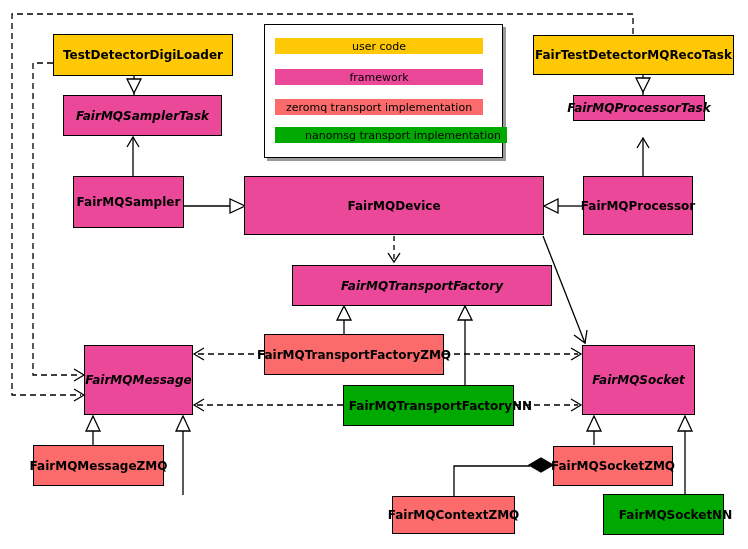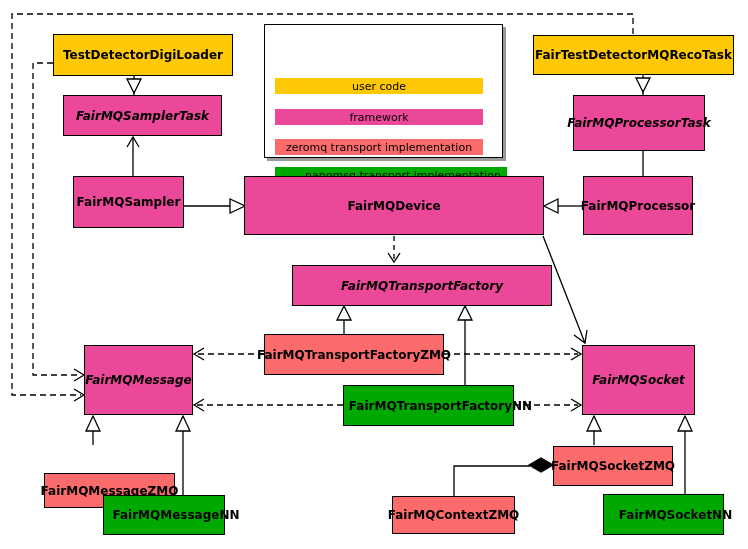--- a/index.html
+++ b/index.html
@@ -19,21 +19,21 @@
   .c-red{background:#FB6B6B;}
   .c-green{background:#00A900;padding-left:24px;}
   #legend{
     position:absolute;z-index:2;left:264px;top:24px;width:239px;height:134px;
     background:#ffffff;border:1.5px solid #000;box-sizing:border-box;
     box-shadow:3px 3px 0 #9a9a9a;
   }
   .legend-bar{
     position:absolute;left:10px;width:208px;height:16px;
     display:flex;align-items:center;justify-content:center;
-    font-size:11px;font-weight:normal;color:#000;white-space:nowrap;margin-top:40px;
+    font-size:11px;font-weight:normal;color:#000;white-space:nowrap;
   }
 </style>
 </head>
 <body>
 
 <div id="canvas">
 
   <svg id="edges" viewBox="0 0 748 549" xmlns="http://www.w3.org/2000/svg" fill="none" stroke="#000" stroke-width="1.3">
 
     <g>
@@ -133,41 +133,40 @@
     <div class="legend-bar c-red" style="top:74px;">zeromq transport implementation</div>
     <div class="legend-bar c-green" style="top:102px;">nanomsg transport implementation</div>
   </div>
 
   <div class="node c-yellow" style="left:53px;top:34px;width:180px;height:42px;">TestDetectorDigiLoader</div>
 
   <div class="node c-yellow" style="left:533px;top:35px;width:201px;height:40px;">FairTestDetectorMQRecoTask</div>
 
   <div class="node c-blue abstract" style="left:63px;top:95px;width:159px;height:41px;">FairMQSamplerTask</div>
 
-  <div class="node c-blue abstract" style="left:573px;top:95px;width:132px;height:56px;">FairMQProcessorTask</div>
+  <div class="node c-blue abstract" style="left:573px;top:95px;width:132px;height:26px;">FairMQProcessorTask</div>
 
   <div class="node c-blue" style="left:73px;top:176px;width:111px;height:52px;">FairMQSampler</div>
 
   <div class="node c-blue" style="left:244px;top:176px;width:300px;height:59px;">FairMQDevice</div>
 
   <div class="node c-blue" style="left:583px;top:176px;width:110px;height:59px;">FairMQProcessor</div>
 
   <div class="node c-blue abstract" style="left:264px;top:265px;width:260px;height:41px;margin-left:28px;">FairMQTransportFactory</div>
 
   <div class="node c-red" style="left:264px;top:334px;width:180px;height:41px;">FairMQTransportFactoryZMQ</div>
 
   <div class="node c-green" style="left:343px;top:385px;width:171px;height:41px;">FairMQTransportFactoryNN</div>
 
   <div class="node c-blue abstract" style="left:84px;top:345px;width:109px;height:70px;">FairMQMessage</div>
 
   <div class="node c-blue abstract" style="left:582px;top:345px;width:113px;height:70px;">FairMQSocket</div>
 
-  <div class="node c-red" style="left:44px;top:445px;width:131px;height:35px;margin-top:28px;">FairMQMessageZMQ</div>
+  <div class="node c-red" style="left:33px;top:445px;width:131px;height:41px;">FairMQMessageZMQ</div>
 
-  <div class="node c-green" style="left:103px;top:495px;width:122px;height:40px;">FairMQMessageNN</div>
 
   <div class="node c-red" style="left:553px;top:446px;width:120px;height:40px;">FairMQSocketZMQ</div>
 
   <div class="node c-red" style="left:392px;top:496px;width:123px;height:38px;">FairMQContextZMQ</div>
 
   <div class="node c-green" style="left:603px;top:494px;width:121px;height:41px;">FairMQSocketNN</div>
 
 </div>
 
 </body></html>

